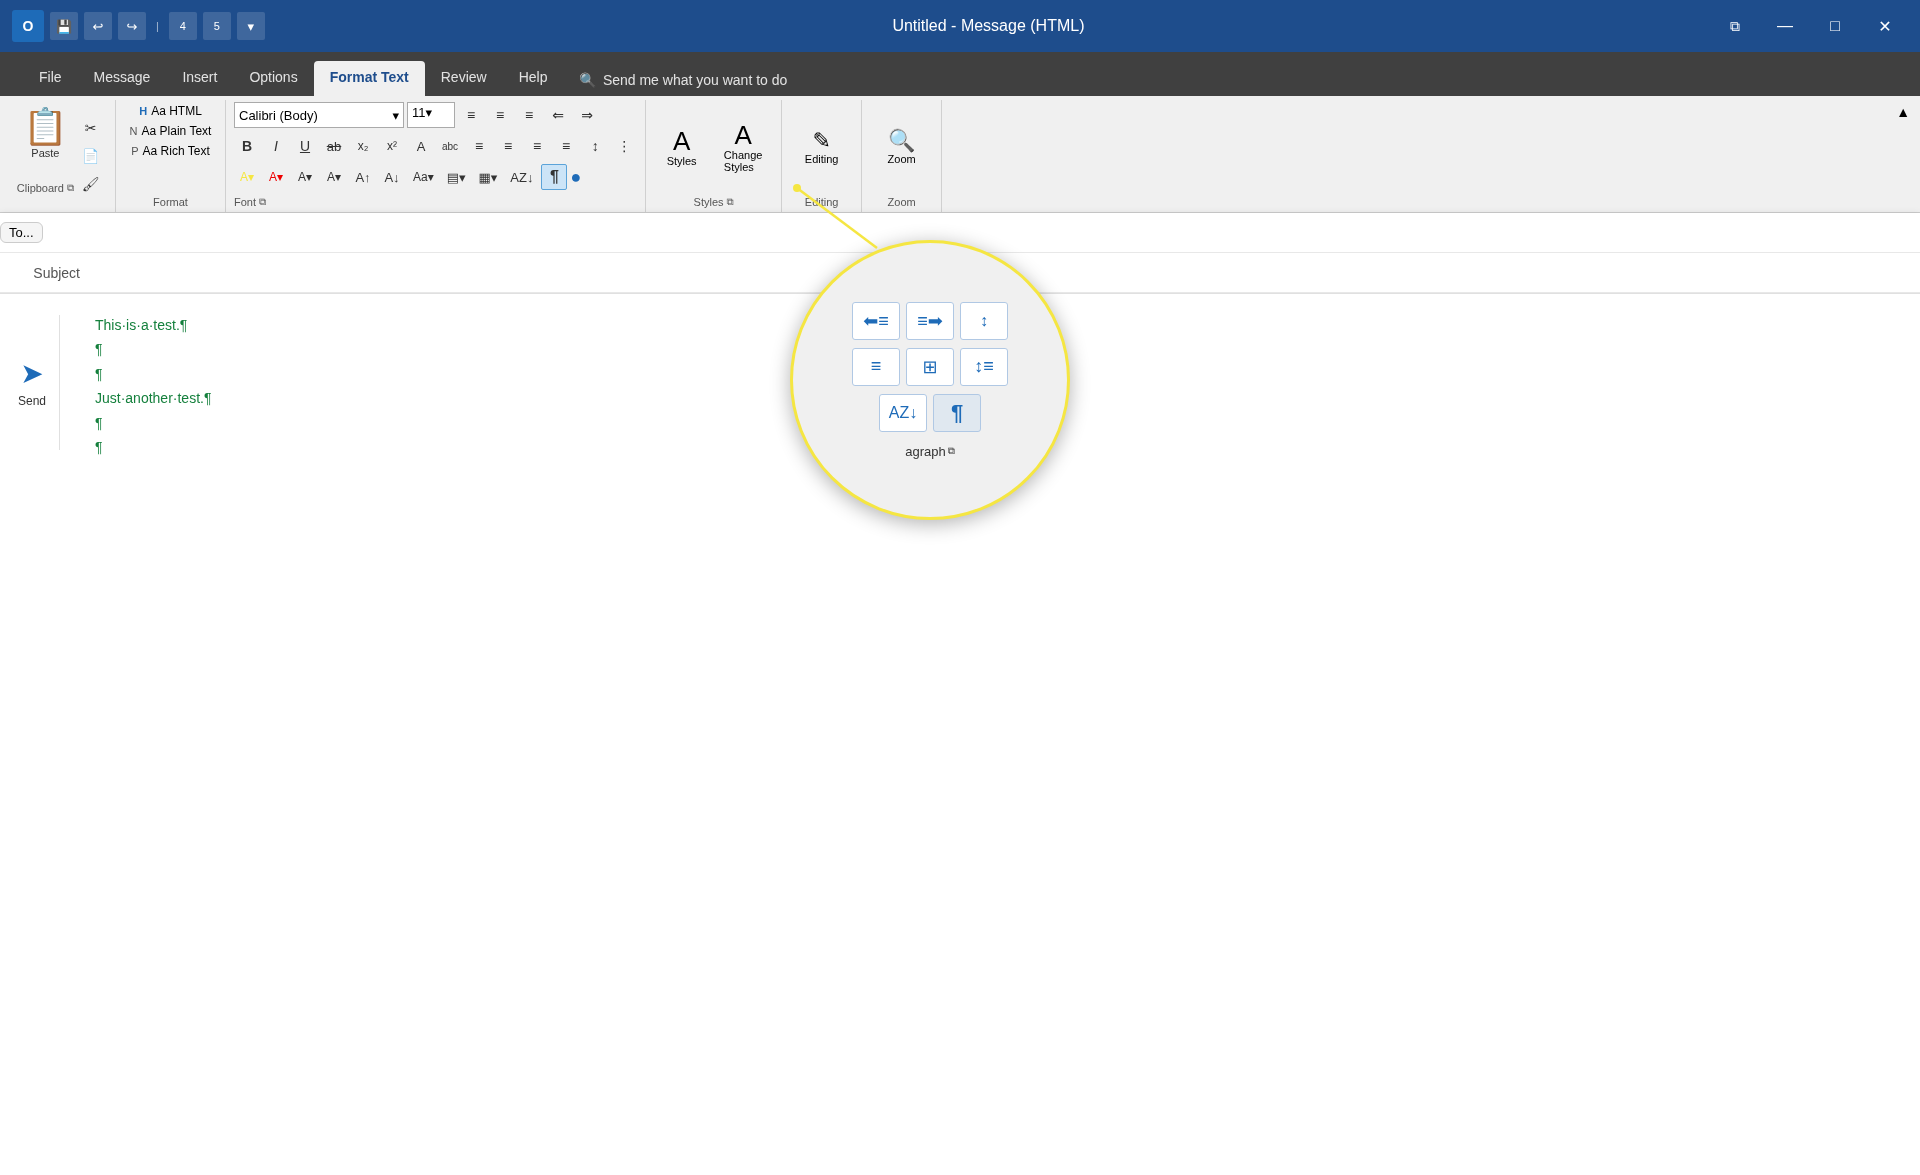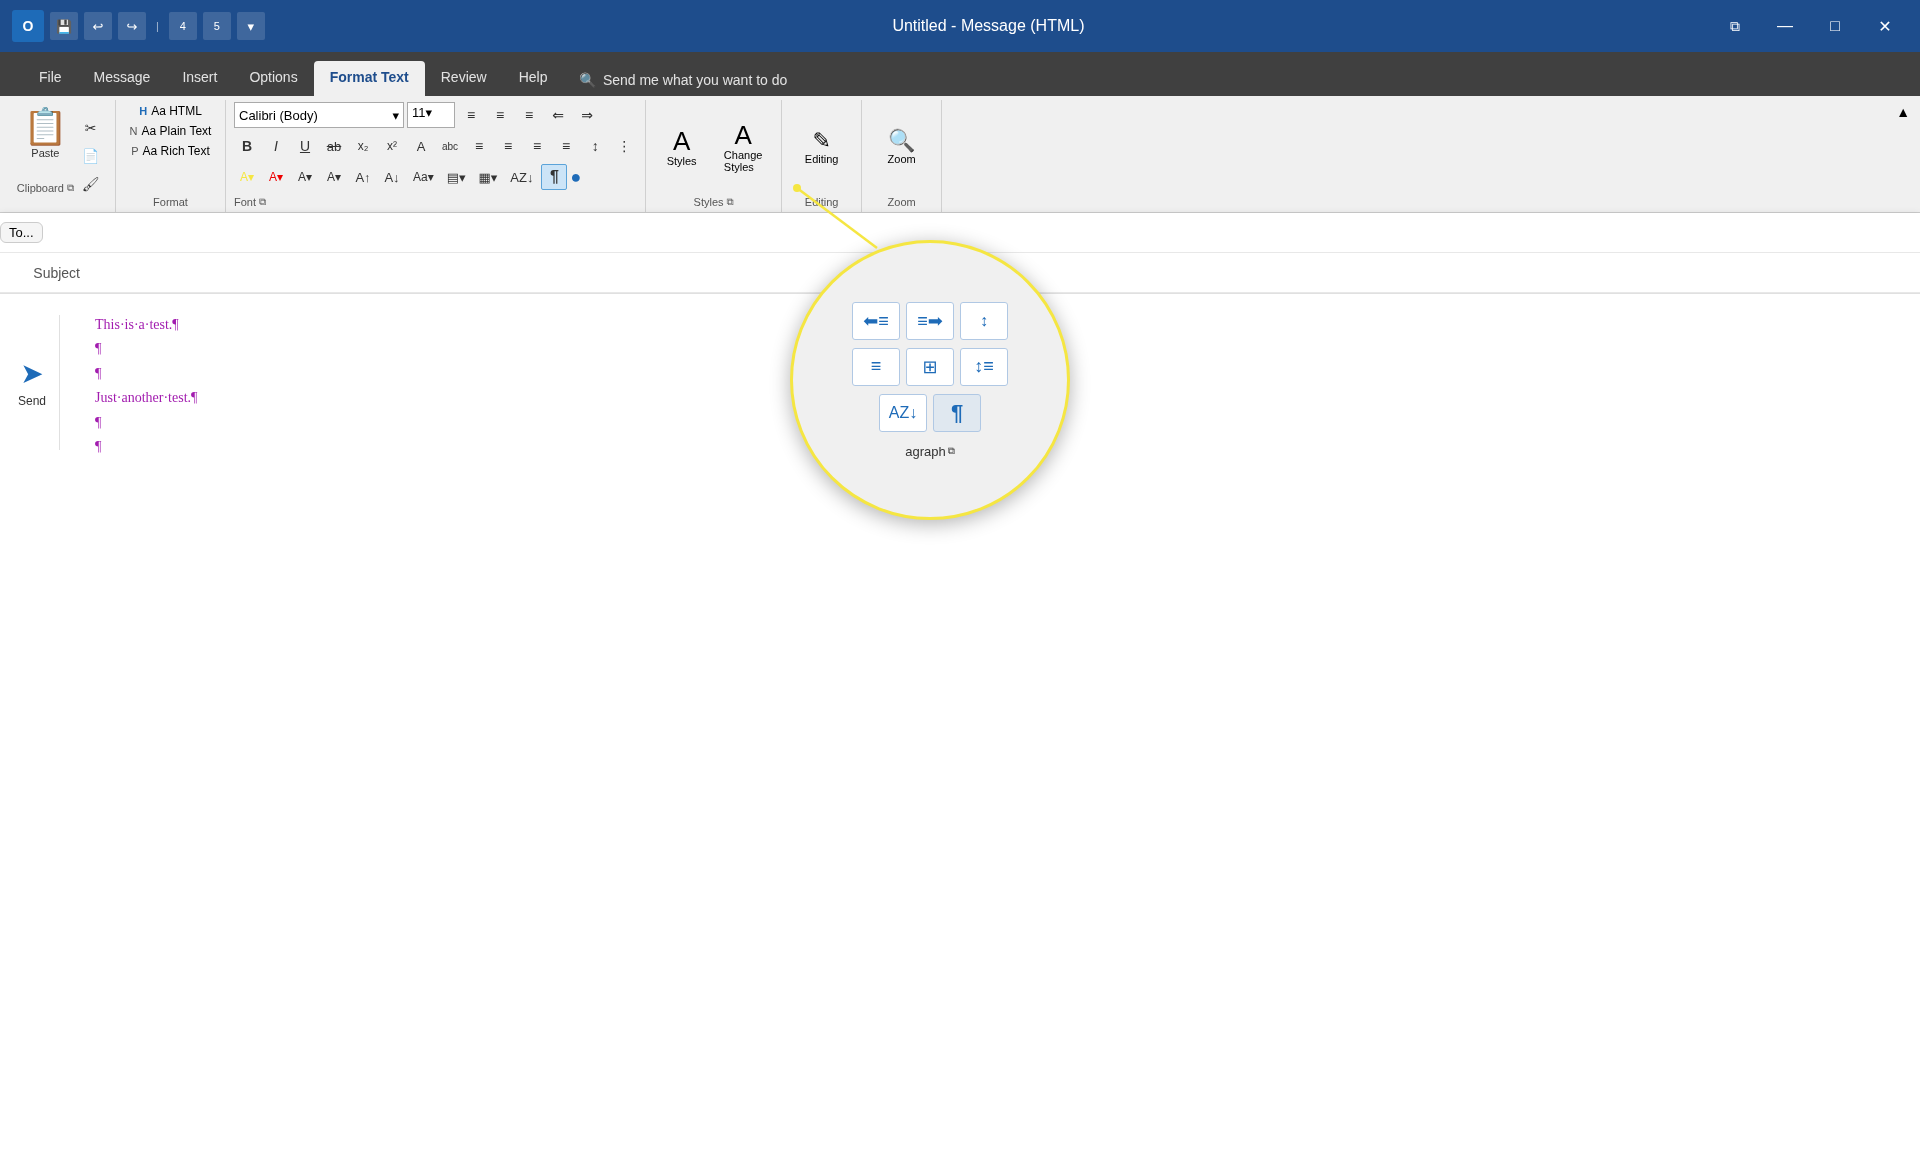--- a/index.html
+++ b/index.html
@@ -153,22 +153,22 @@
       cursor: pointer; border-radius: 6px;
       margin-right: 8px;
     }
     .email-field-input {
       flex: 1; border: none; outline: none;
       font-size: 14px; padding: 4px;
     }
     .email-body {
       padding: 20px 30px;
       font-size: 14px;
-      font-family: Liberation Serif, serif;
-      color: #a21caf;
+      font-family: Liberation Sans, sans-serif;
+      color: #15803d;
       line-height: 1.6;
       min-height: 600px;
     }
     .email-body p { margin-bottom: 2px; }
 
     
     .main-layout {
       display: flex;
       height: calc(1175px - 52px - 44px - 108px);
       background: #c8c8c8;

